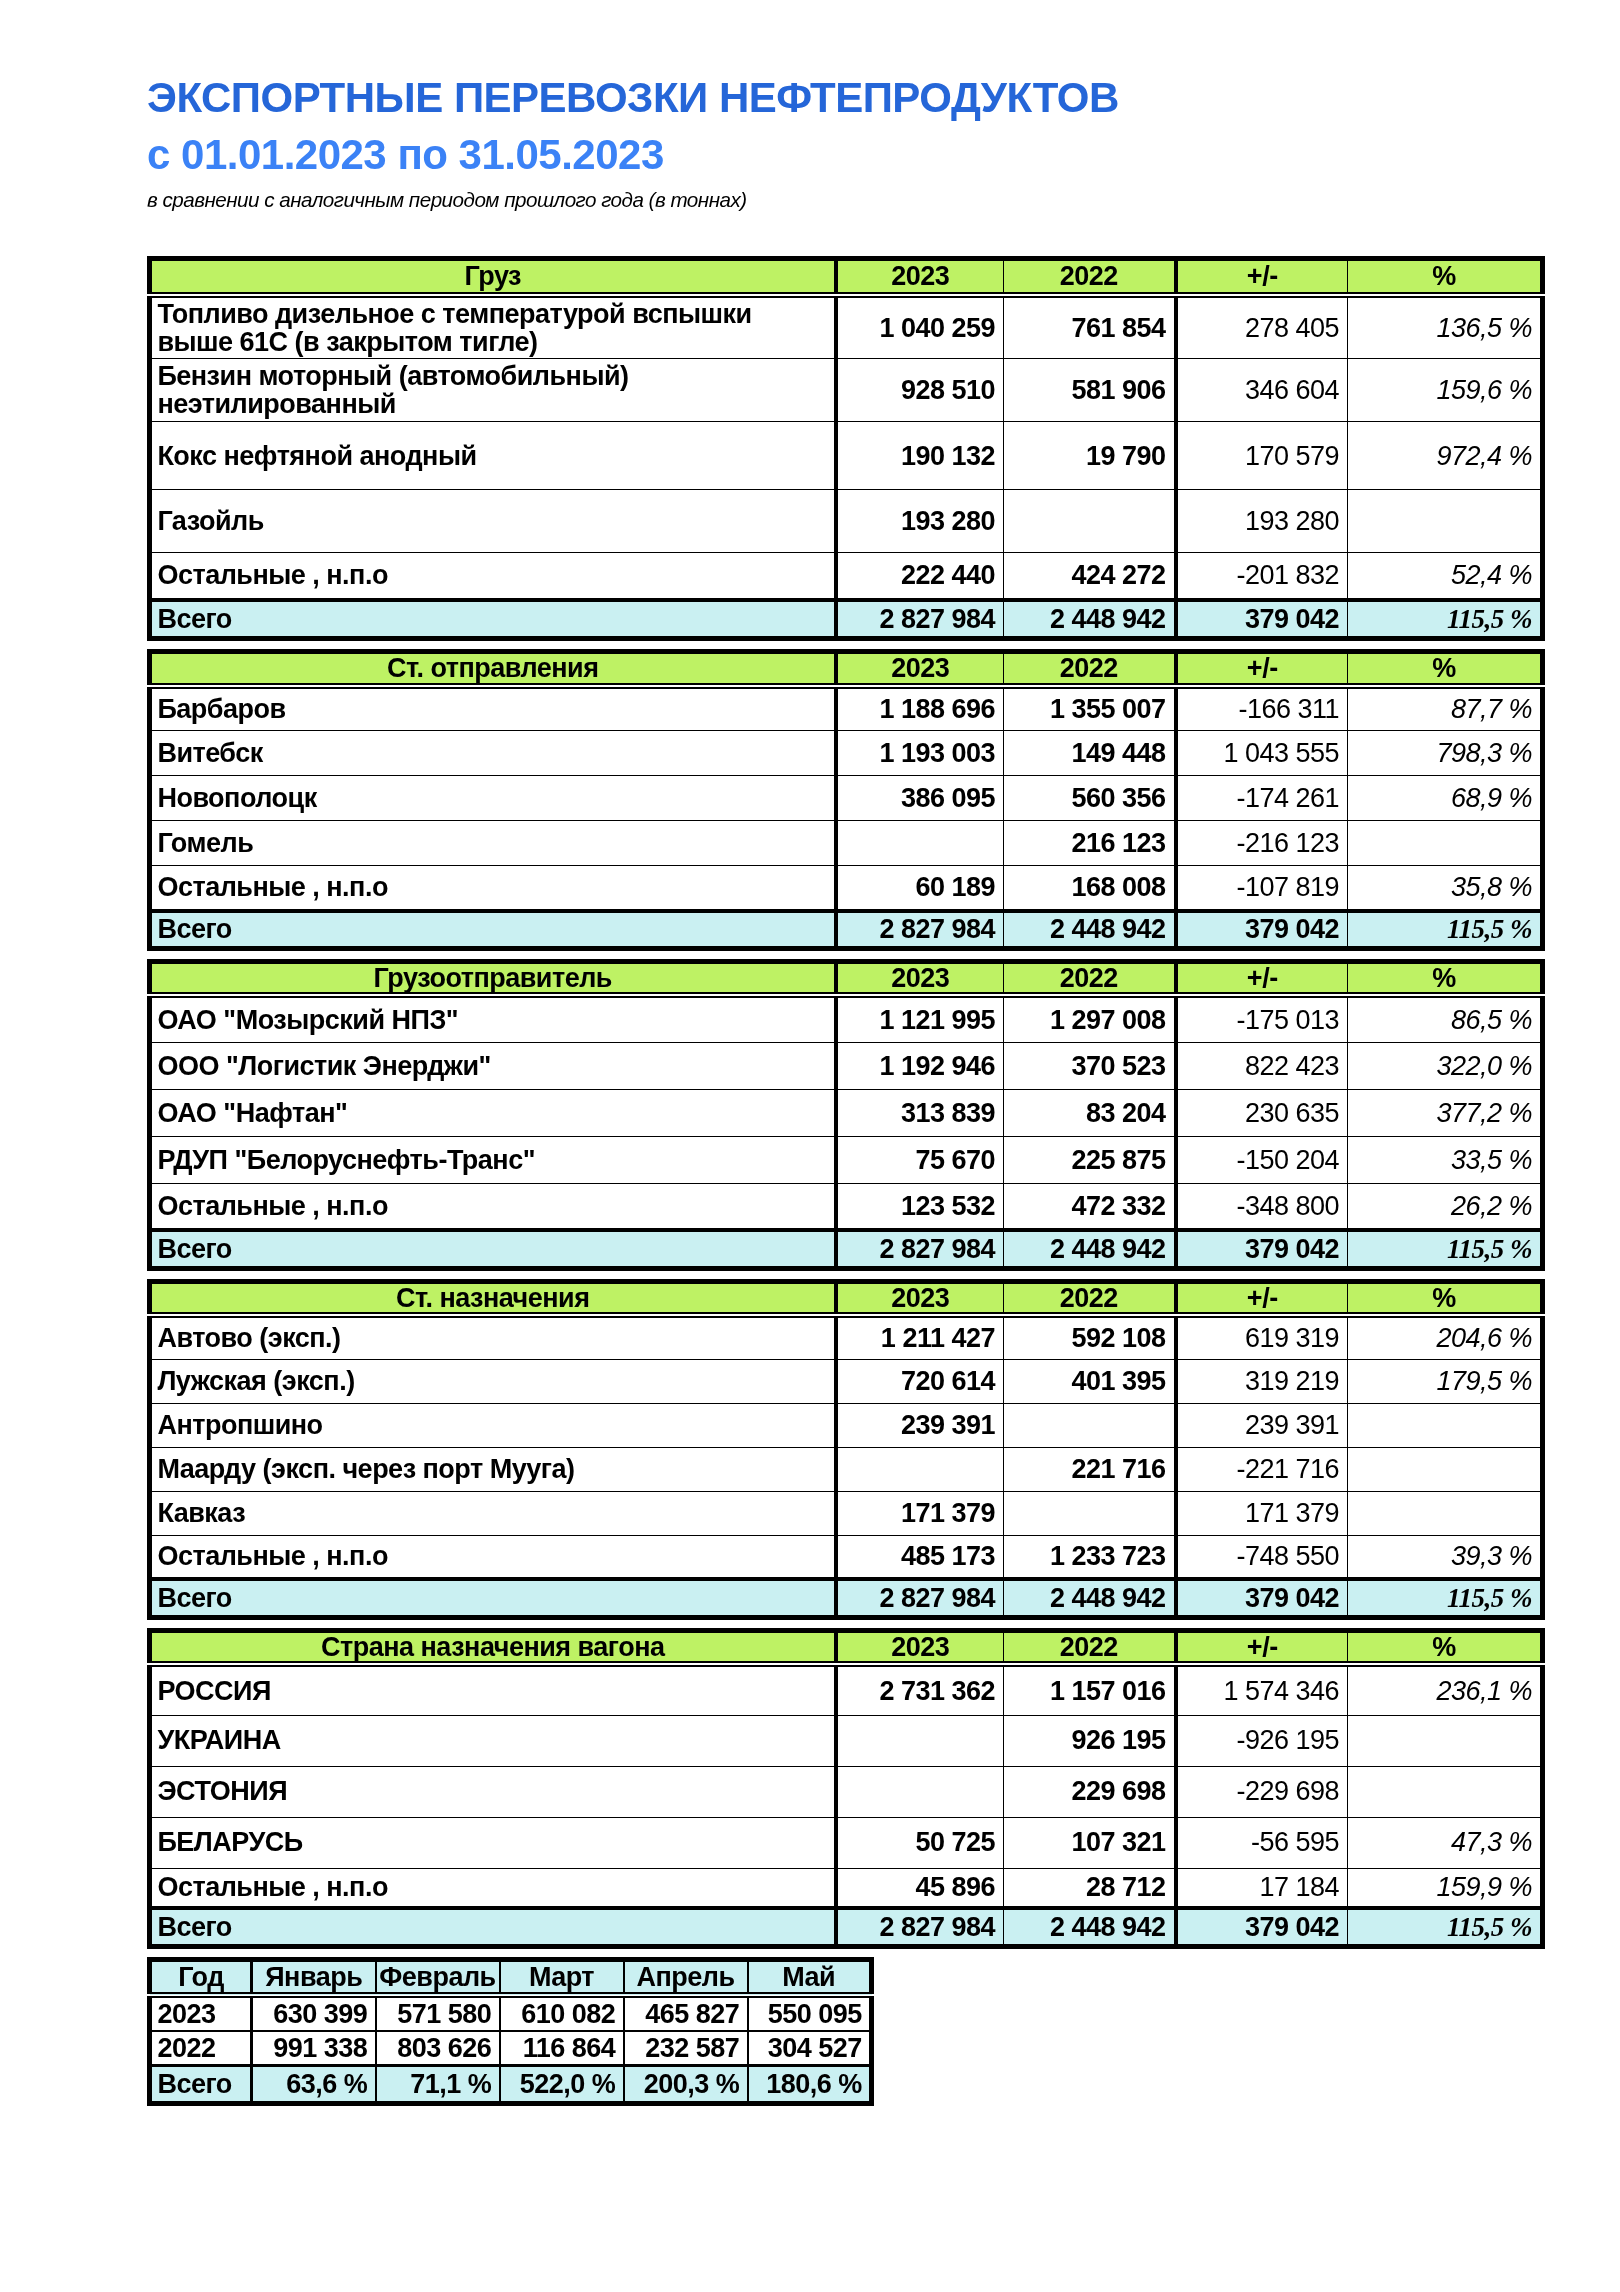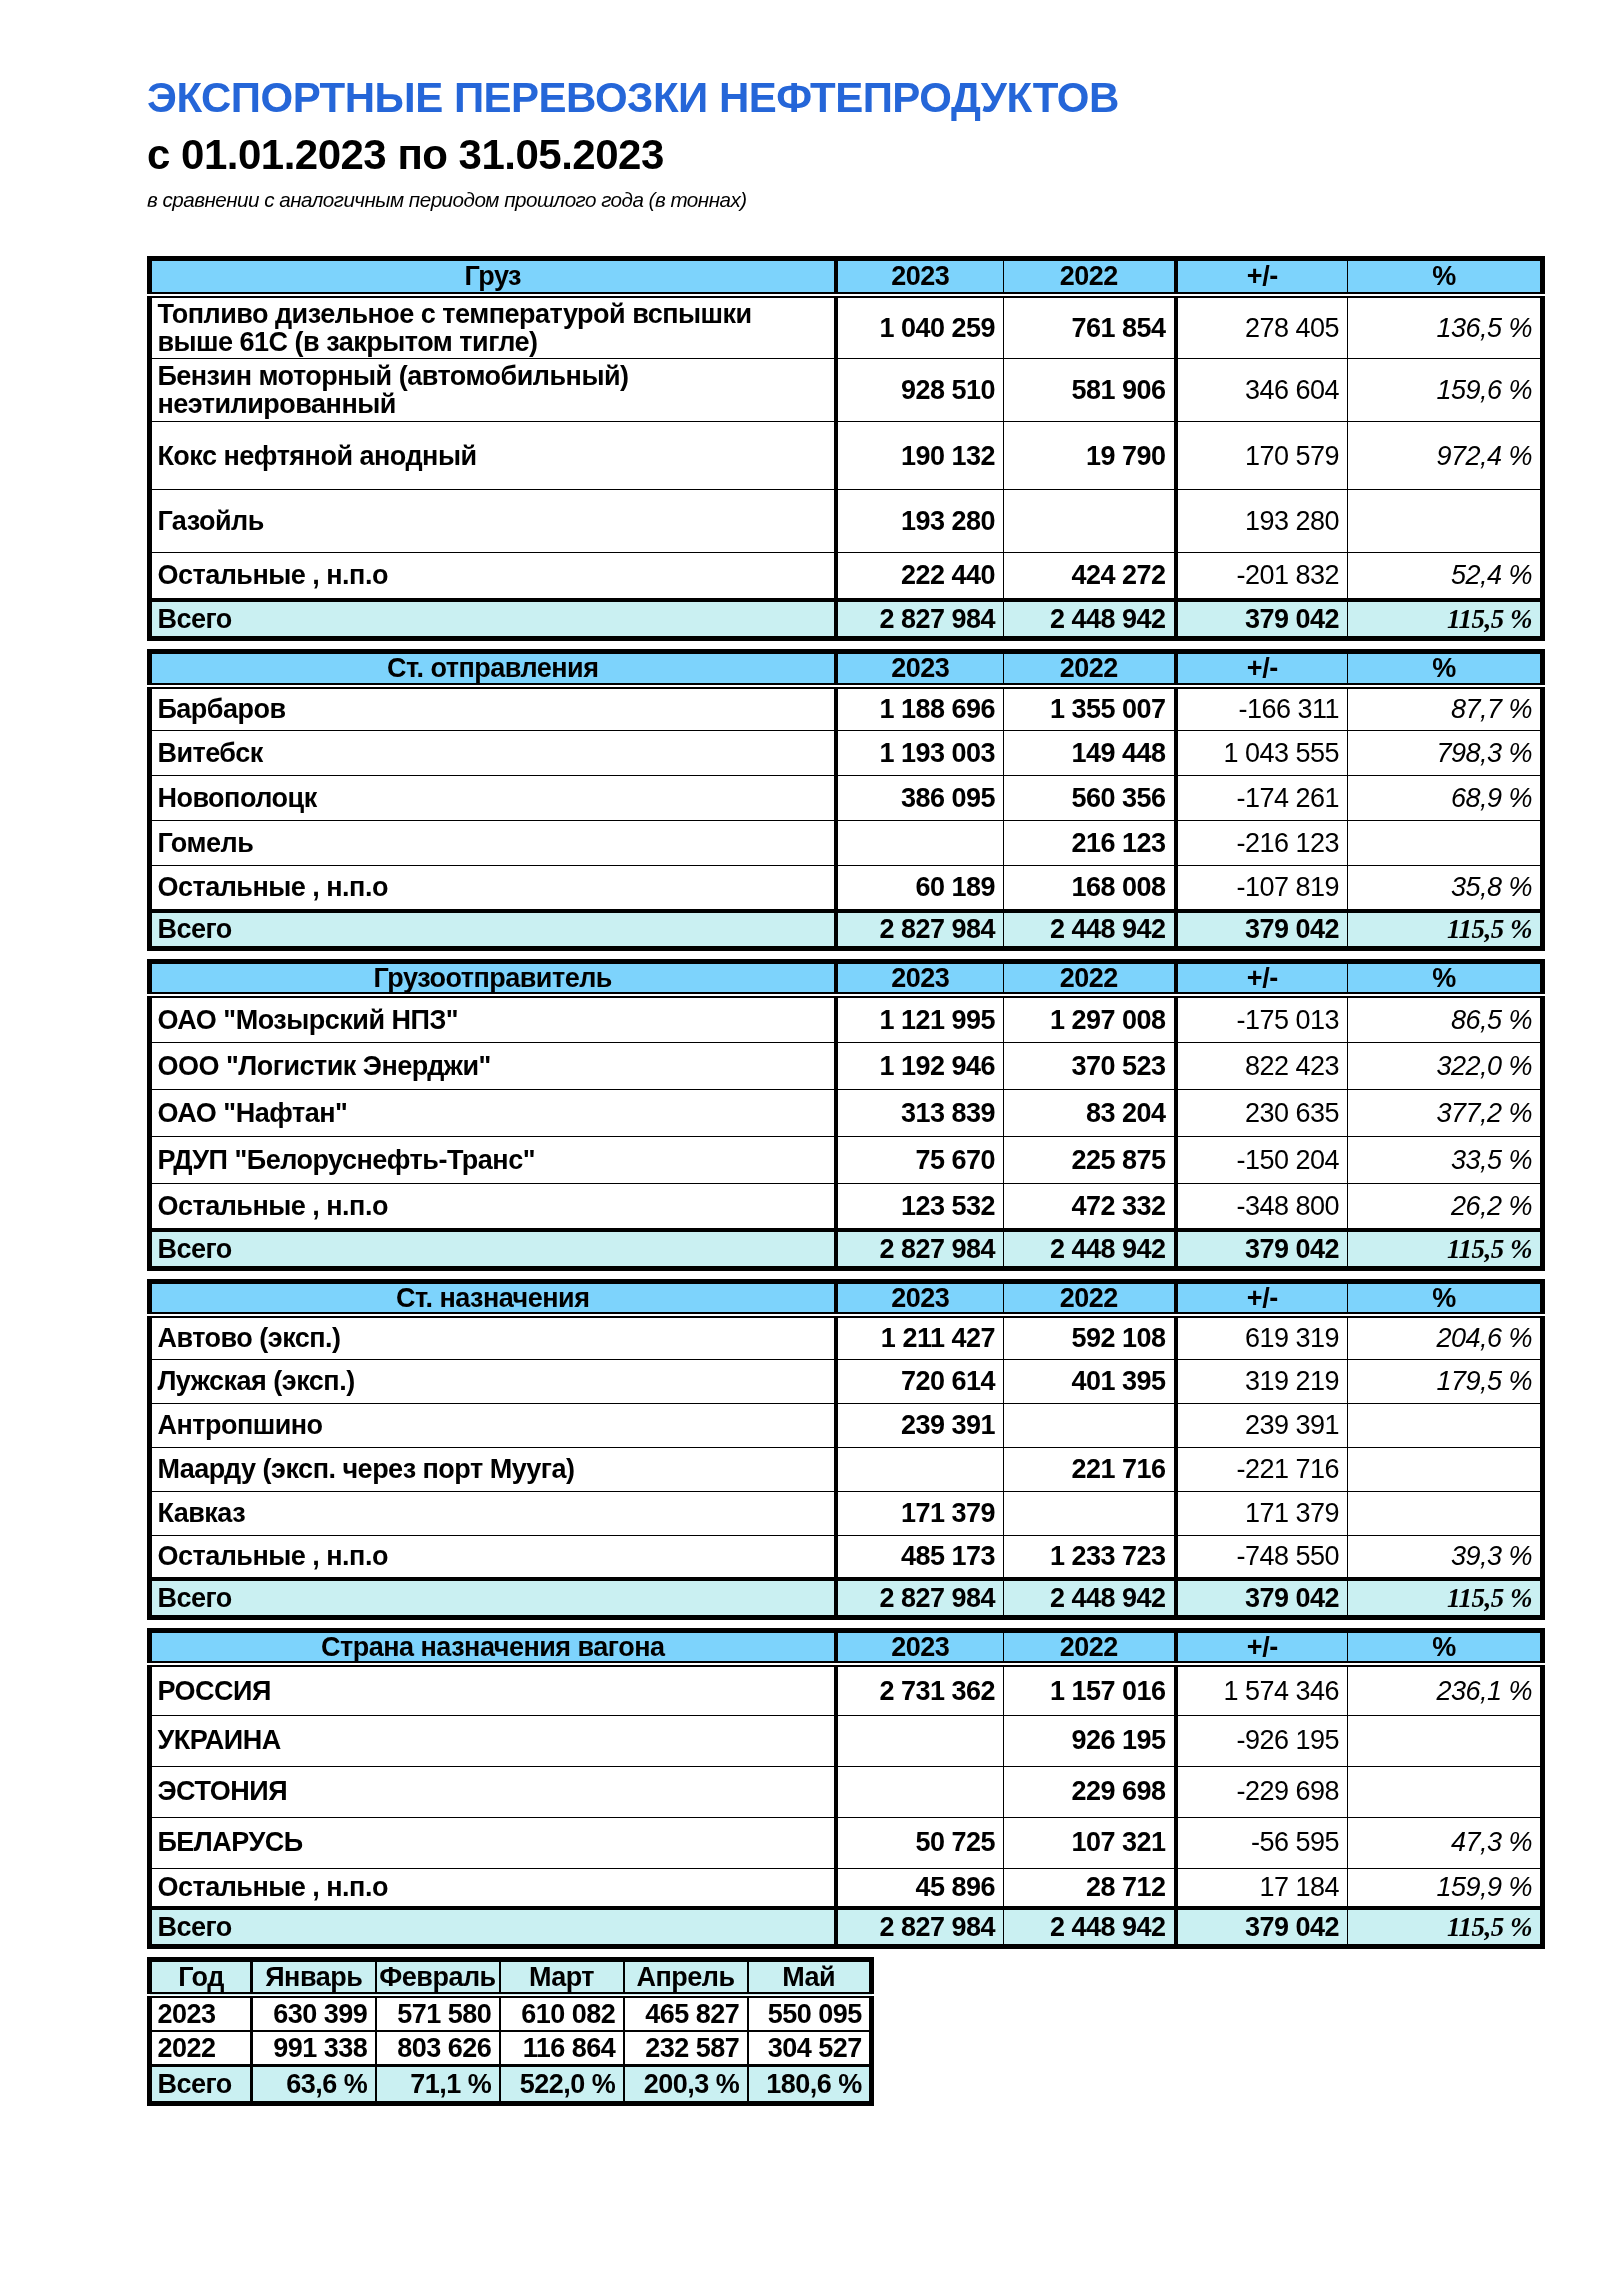--- a/index.html
+++ b/index.html
@@ -4,33 +4,33 @@
 <style>
   html,body{margin:0;padding:0;background:#fff;}
   body{
     width:1620px;height:2293px;
     font-family:"Liberation Sans","DejaVu Sans",sans-serif;
     color:#000;letter-spacing:-0.5px;overflow:hidden;
   }
   .page{padding:75px 80px 0 147px;}
   .titles{width:1394px;}
   .title-main{font-size:42px;font-weight:bold;color:#2566D8;margin:0 0 10.7px 0;line-height:1.1;}
-  .title-period{font-size:42px;font-weight:bold;color:#000000;margin:0 0 10.7px 0;line-height:1.1;}
+  .title-period{font-size:42px;font-weight:bold;color:#3b82f6;margin:0 0 10.7px 0;line-height:1.1;}
   .subtitle{font-size:20.6px;font-style:italic;font-weight:normal;margin:0 0 45px 0;line-height:1.1;}
 
   table{border-collapse:collapse;table-layout:fixed;}
   .t{width:1394px;border:5.4px solid #000;margin-bottom:8px;}
   .t td{border:1.8px solid #000;vertical-align:middle;font-size:27px;line-height:1.05;overflow:hidden;}
   .t td.c0{border-right:4.5px solid #000;font-weight:bold;text-align:left;padding:1.8px 3.6px 1.8px 5.4px;}
   .t td.c2022{border-right:4.5px solid #000;}
   .t td.v{text-align:right;padding-right:8px;}
   .t td.n{font-weight:bold;}
   .t td.d{font-weight:normal;}
   .t td.p{font-weight:normal;font-style:italic;}
-  .t tr.hdr td{background:#7dd3fc;font-weight:bold;text-align:center;border-bottom:6.3px double #000;padding:0;}
+  .t tr.hdr td{background:#bef264;font-weight:bold;text-align:center;border-bottom:6.3px double #000;padding:0;}
   .t tr.tot td{background:#CAF0F2;border-top:4.5px solid #000;font-weight:bold;}
   .t tr.tot td.p{font-weight:bold;font-style:italic;font-family:Liberation Serif, serif;}
 
   .m{width:720px;border:5.4px solid #000;margin-top:6.3px;}
   .m td{border:2.7px solid #000;vertical-align:middle;font-size:27px;font-weight:bold;line-height:1.05;}
   .m td.c0{border-right:3.6px solid #000;text-align:left;padding:1.8px 3.6px 1.8px 5.4px;}
   .m td.v{text-align:right;padding-right:7.2px;}
   .m tr.hdr td{background:#CAF0F2;text-align:center;border-bottom:6.3px double #000;padding:0;}
   .m tr.tot td{background:#CAF0F2;border-top:3.6px solid #000;}
 

